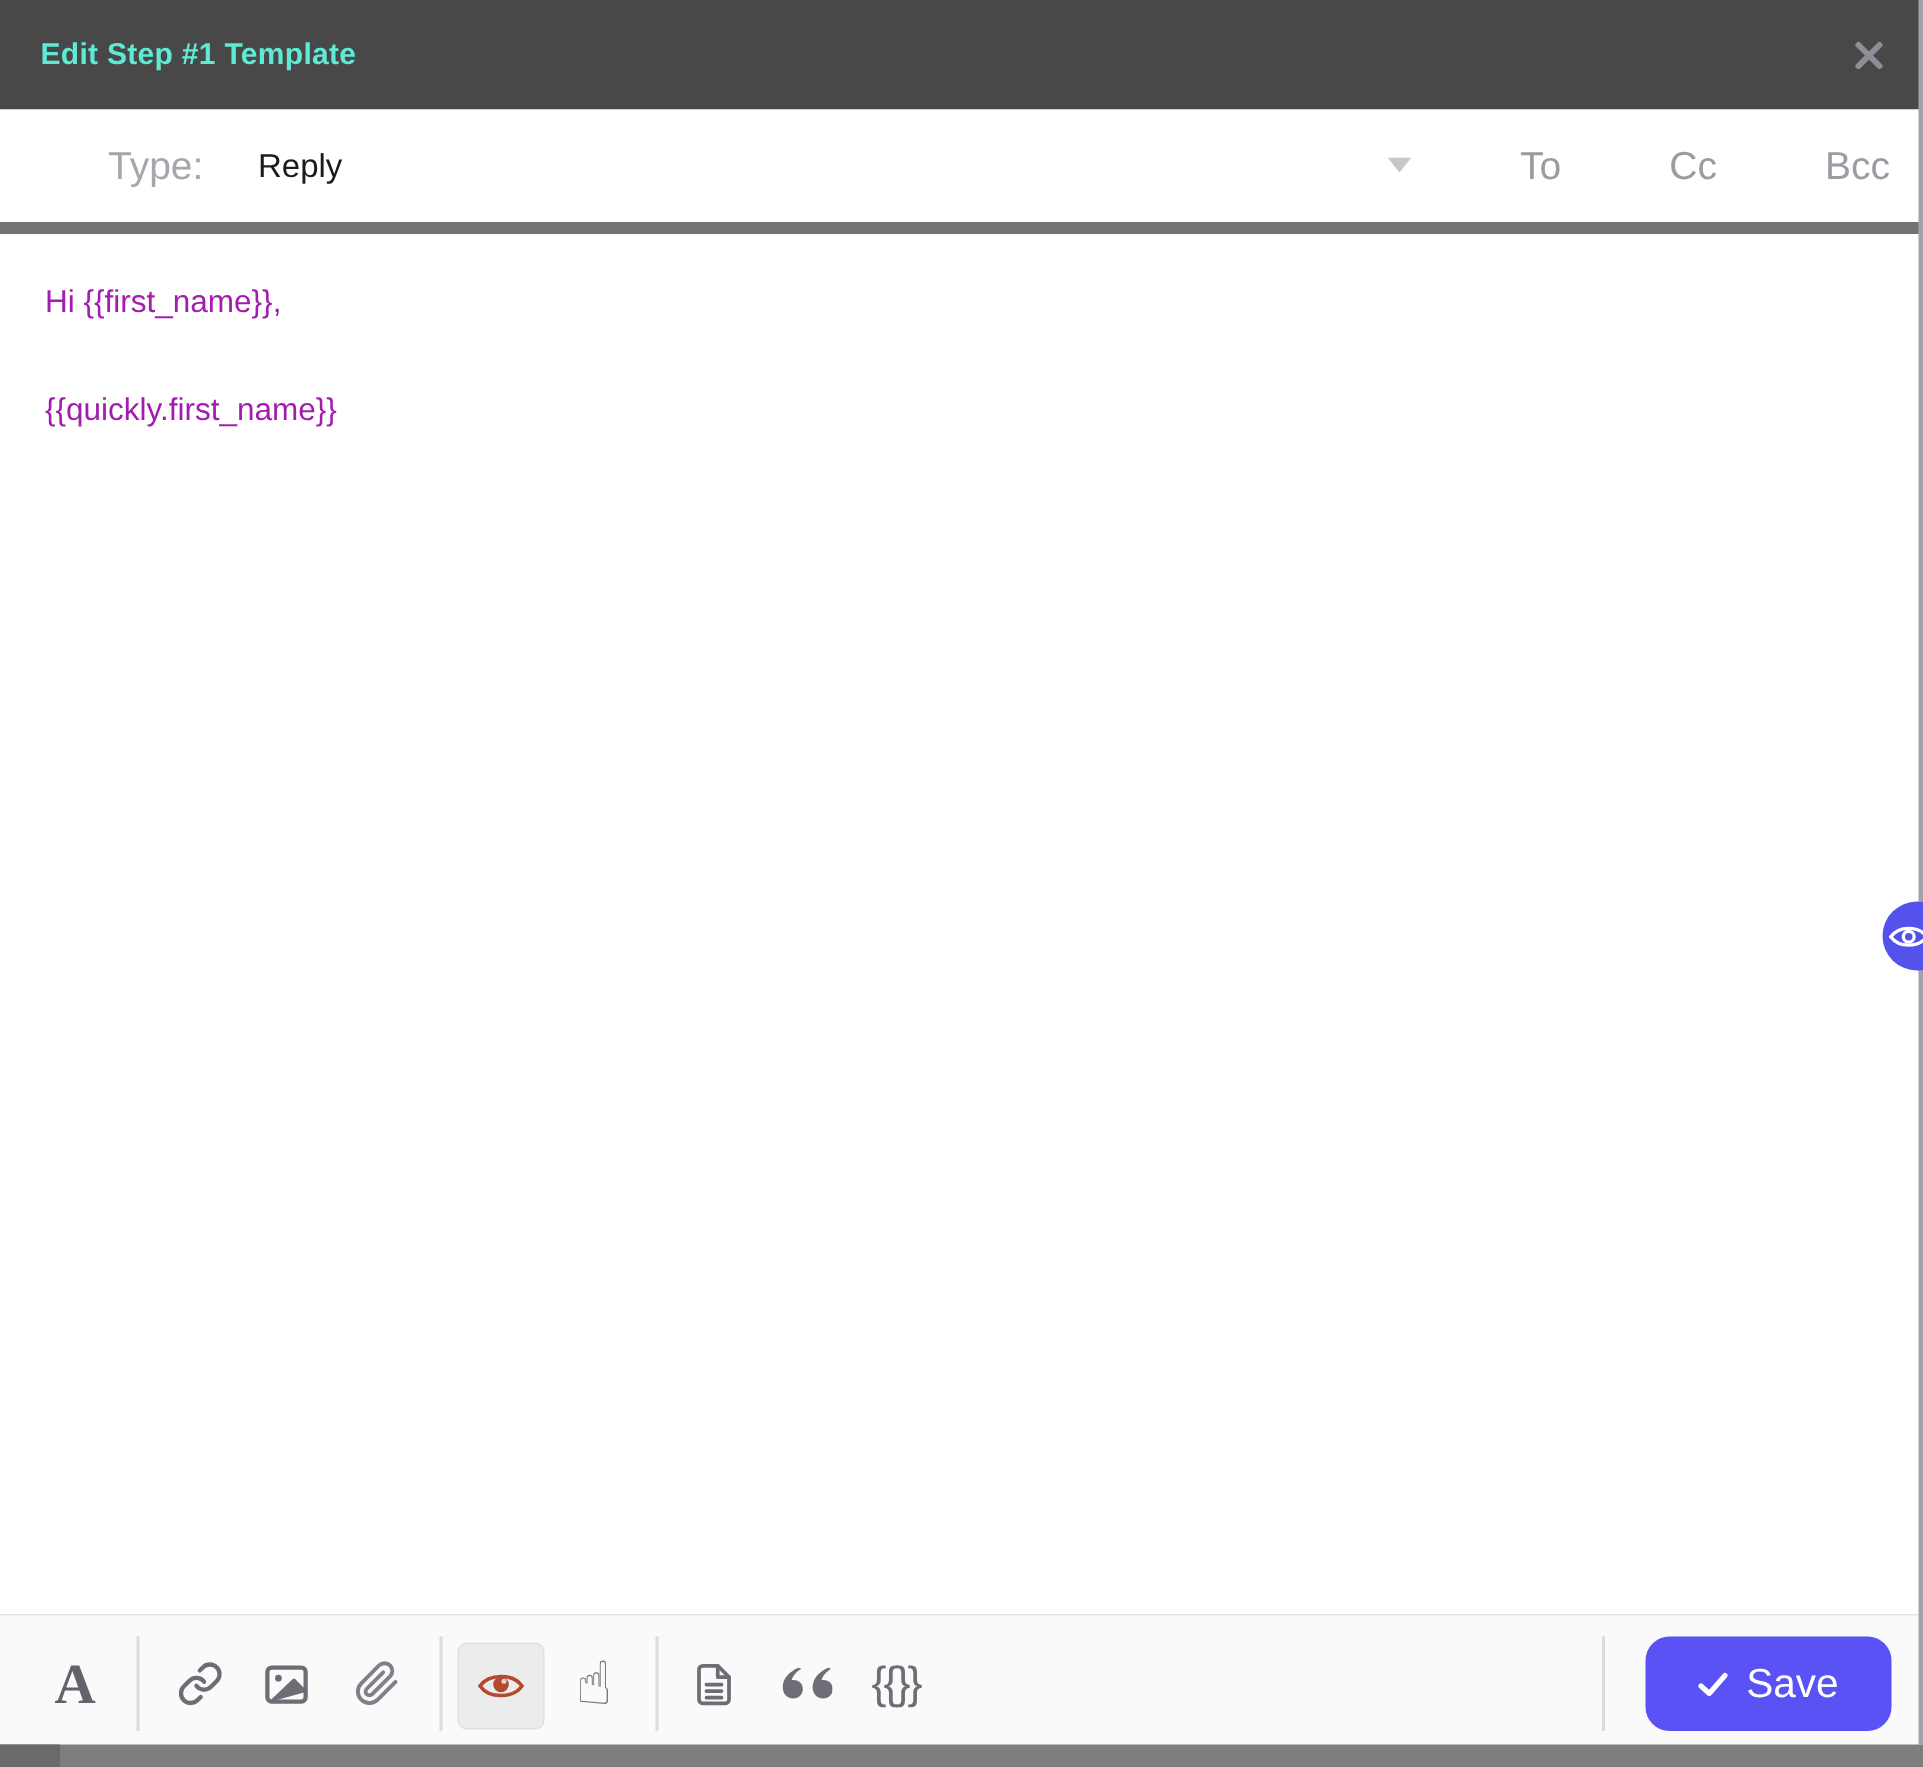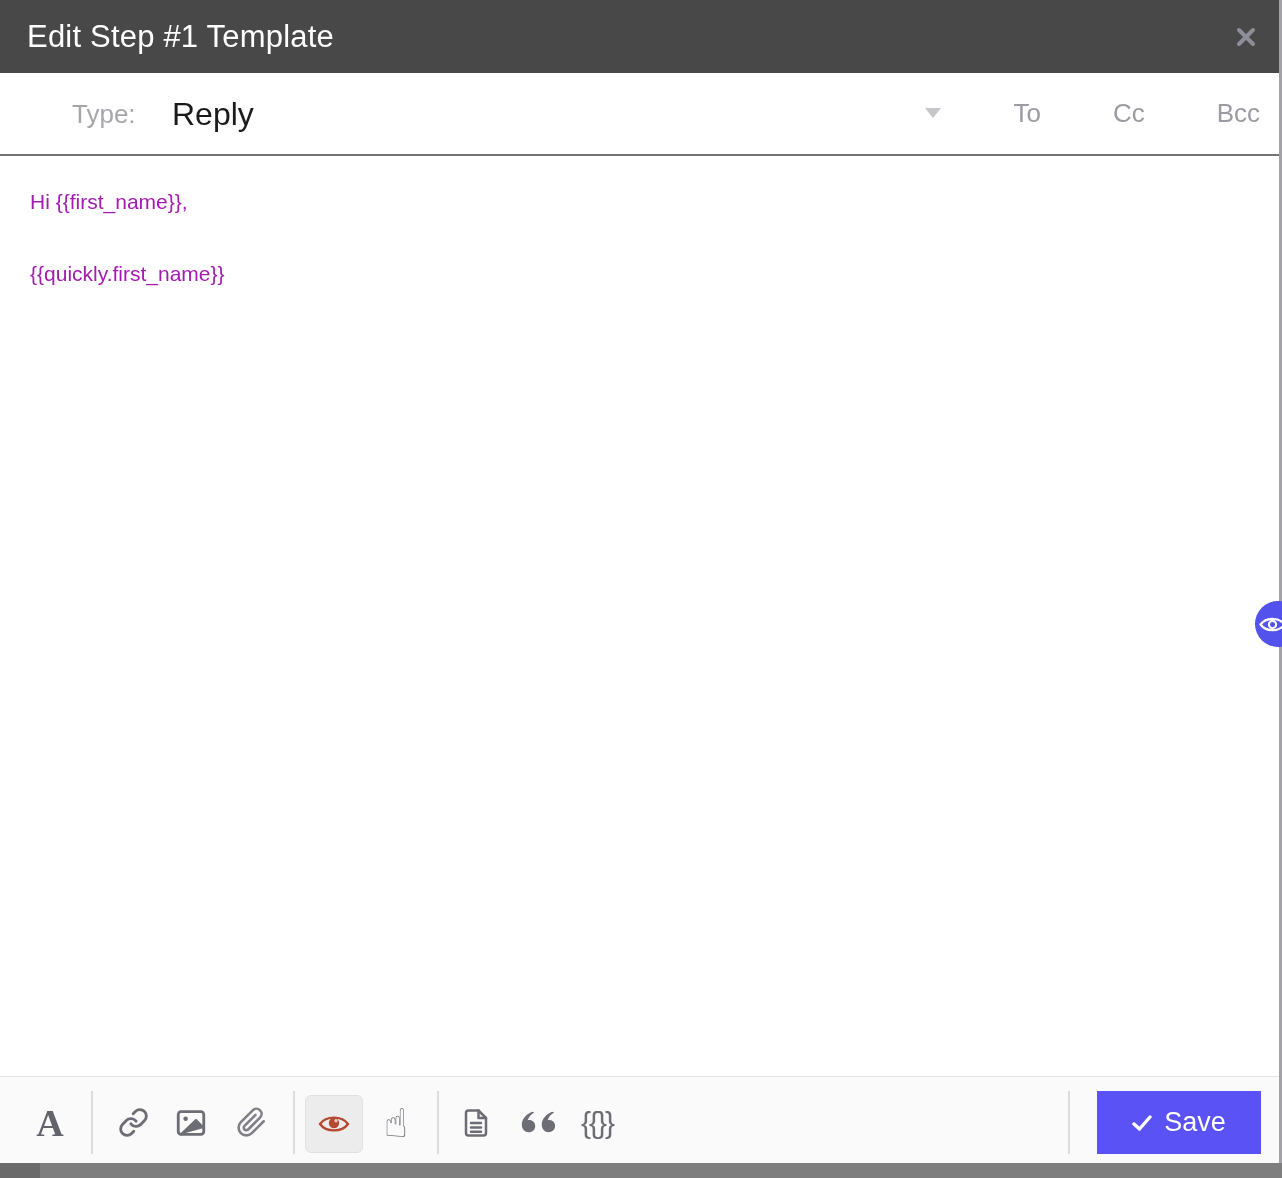--- a/index.html
+++ b/index.html
@@ -14,41 +14,41 @@
     overflow: hidden;
   }
 
   
   .modal-header {
     position: absolute; top: 0; left: 0; right: 0; height: 73px;
     background: #484848;
   }
   .modal-title {
     position: absolute; left: 27px; top: 50%; transform: translateY(-50%);
-    font-size: 31px; font-weight: 400; color: #ffffff; letter-spacing: 0.2px;
+    font-size: 20px; font-weight: 700; color: #5eead4; letter-spacing: 0.2px;
     white-space: nowrap;
   }
   .close-btn {
     position: absolute; right: 16px; top: 50%; transform: translateY(-50%);
     width: 40px; height: 40px; display: flex; align-items: center; justify-content: center;
     cursor: pointer;
   }
 
   
   .type-row {
     position: absolute; top: 73px; left: 0; right: 0; height: 83px;
-    background: #ffffff; border-bottom: 2px solid #737373;
+    background: #ffffff; border-bottom: 8px solid #737373;
   }
   .type-label {
     position: absolute; left: 72px; top: 50%; transform: translateY(-50%);
     font-size: 26px; color: #a6a6ac;
   }
   .type-value {
     position: absolute; left: 172px; top: 50%; transform: translateY(-50%);
-    font-size: 32px; color: #1b1b1d; cursor: pointer;
+    font-size: 22px; color: #1b1b1d; cursor: pointer;
   }
   .recipients {
     position: absolute; right: 22px; top: 0; height: 100%;
     display: flex; align-items: center; gap: 28px;
   }
   .recipient-link { font-size: 26px; color: #9b9ba3; cursor: pointer; margin-left: 44px; }
   .caret { display: flex; align-items: center; cursor: pointer; }
 
   
   .editor-area {
@@ -92,21 +92,21 @@
     top: 18px; height: 58px; width: 58px;
     background: #ececec; border: 1px solid #e0e0e0; border-radius: 6px;
   }
   .hand-glyph {
     font-family: "DejaVu Sans", sans-serif;
     font-size: 40px; color: #77777f; line-height: 1;
   }
   .braces-glyph { font-size: 30px; color: #6d6d75; letter-spacing: -2px; }
   .save-btn {
     position: absolute; left: 1097px; top: 14px; width: 164px; height: 63px;
-    background: #5a52f5; border: none; border-radius: 0;
+    background: #5a52f5; border: none; border-radius: 16px;
     display: flex; align-items: center; justify-content: center; gap: 12px;
     color: #ffffff; font-size: 27px; font-family: inherit; cursor: pointer;
   }
 
   
   .bottom-bar {
     position: absolute; bottom: 0; left: 0; right: 0; height: 15px;
     background: #7e7e7e; z-index: 3; cursor: pointer;
   }
   .bottom-thumb { position: absolute; left: 0; top: 0; width: 40px; height: 15px; background: #6a6a6a; }

